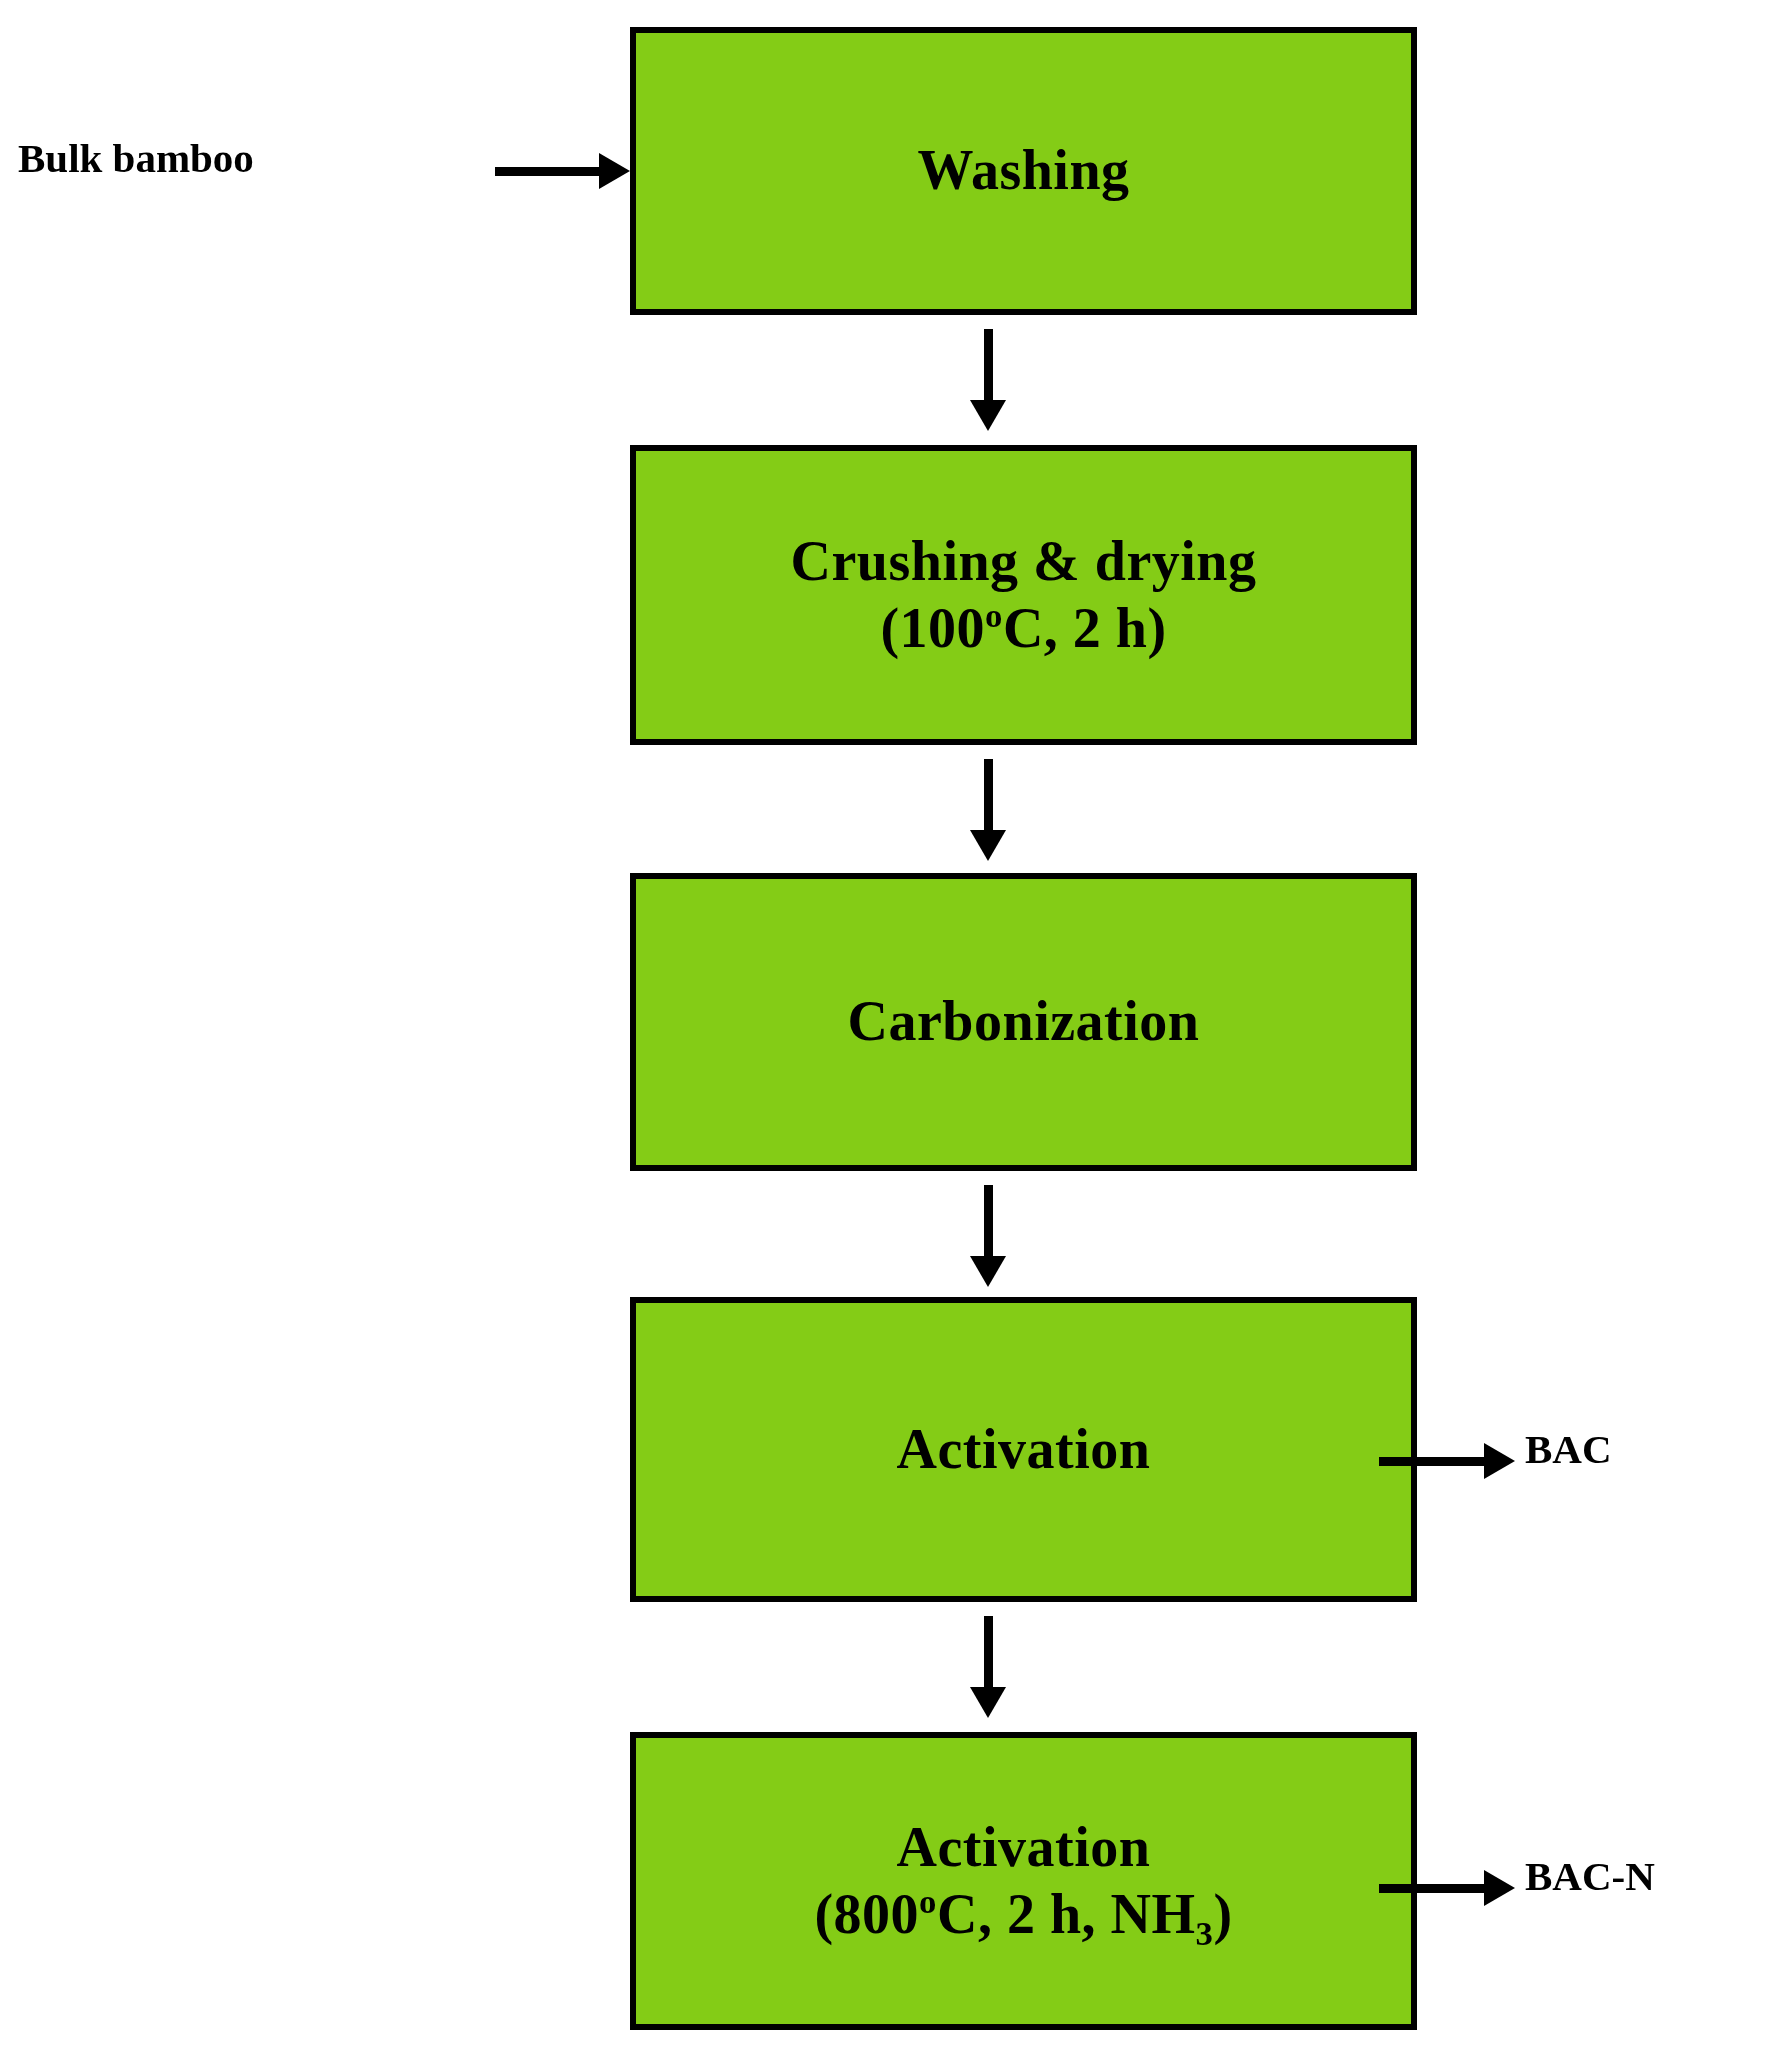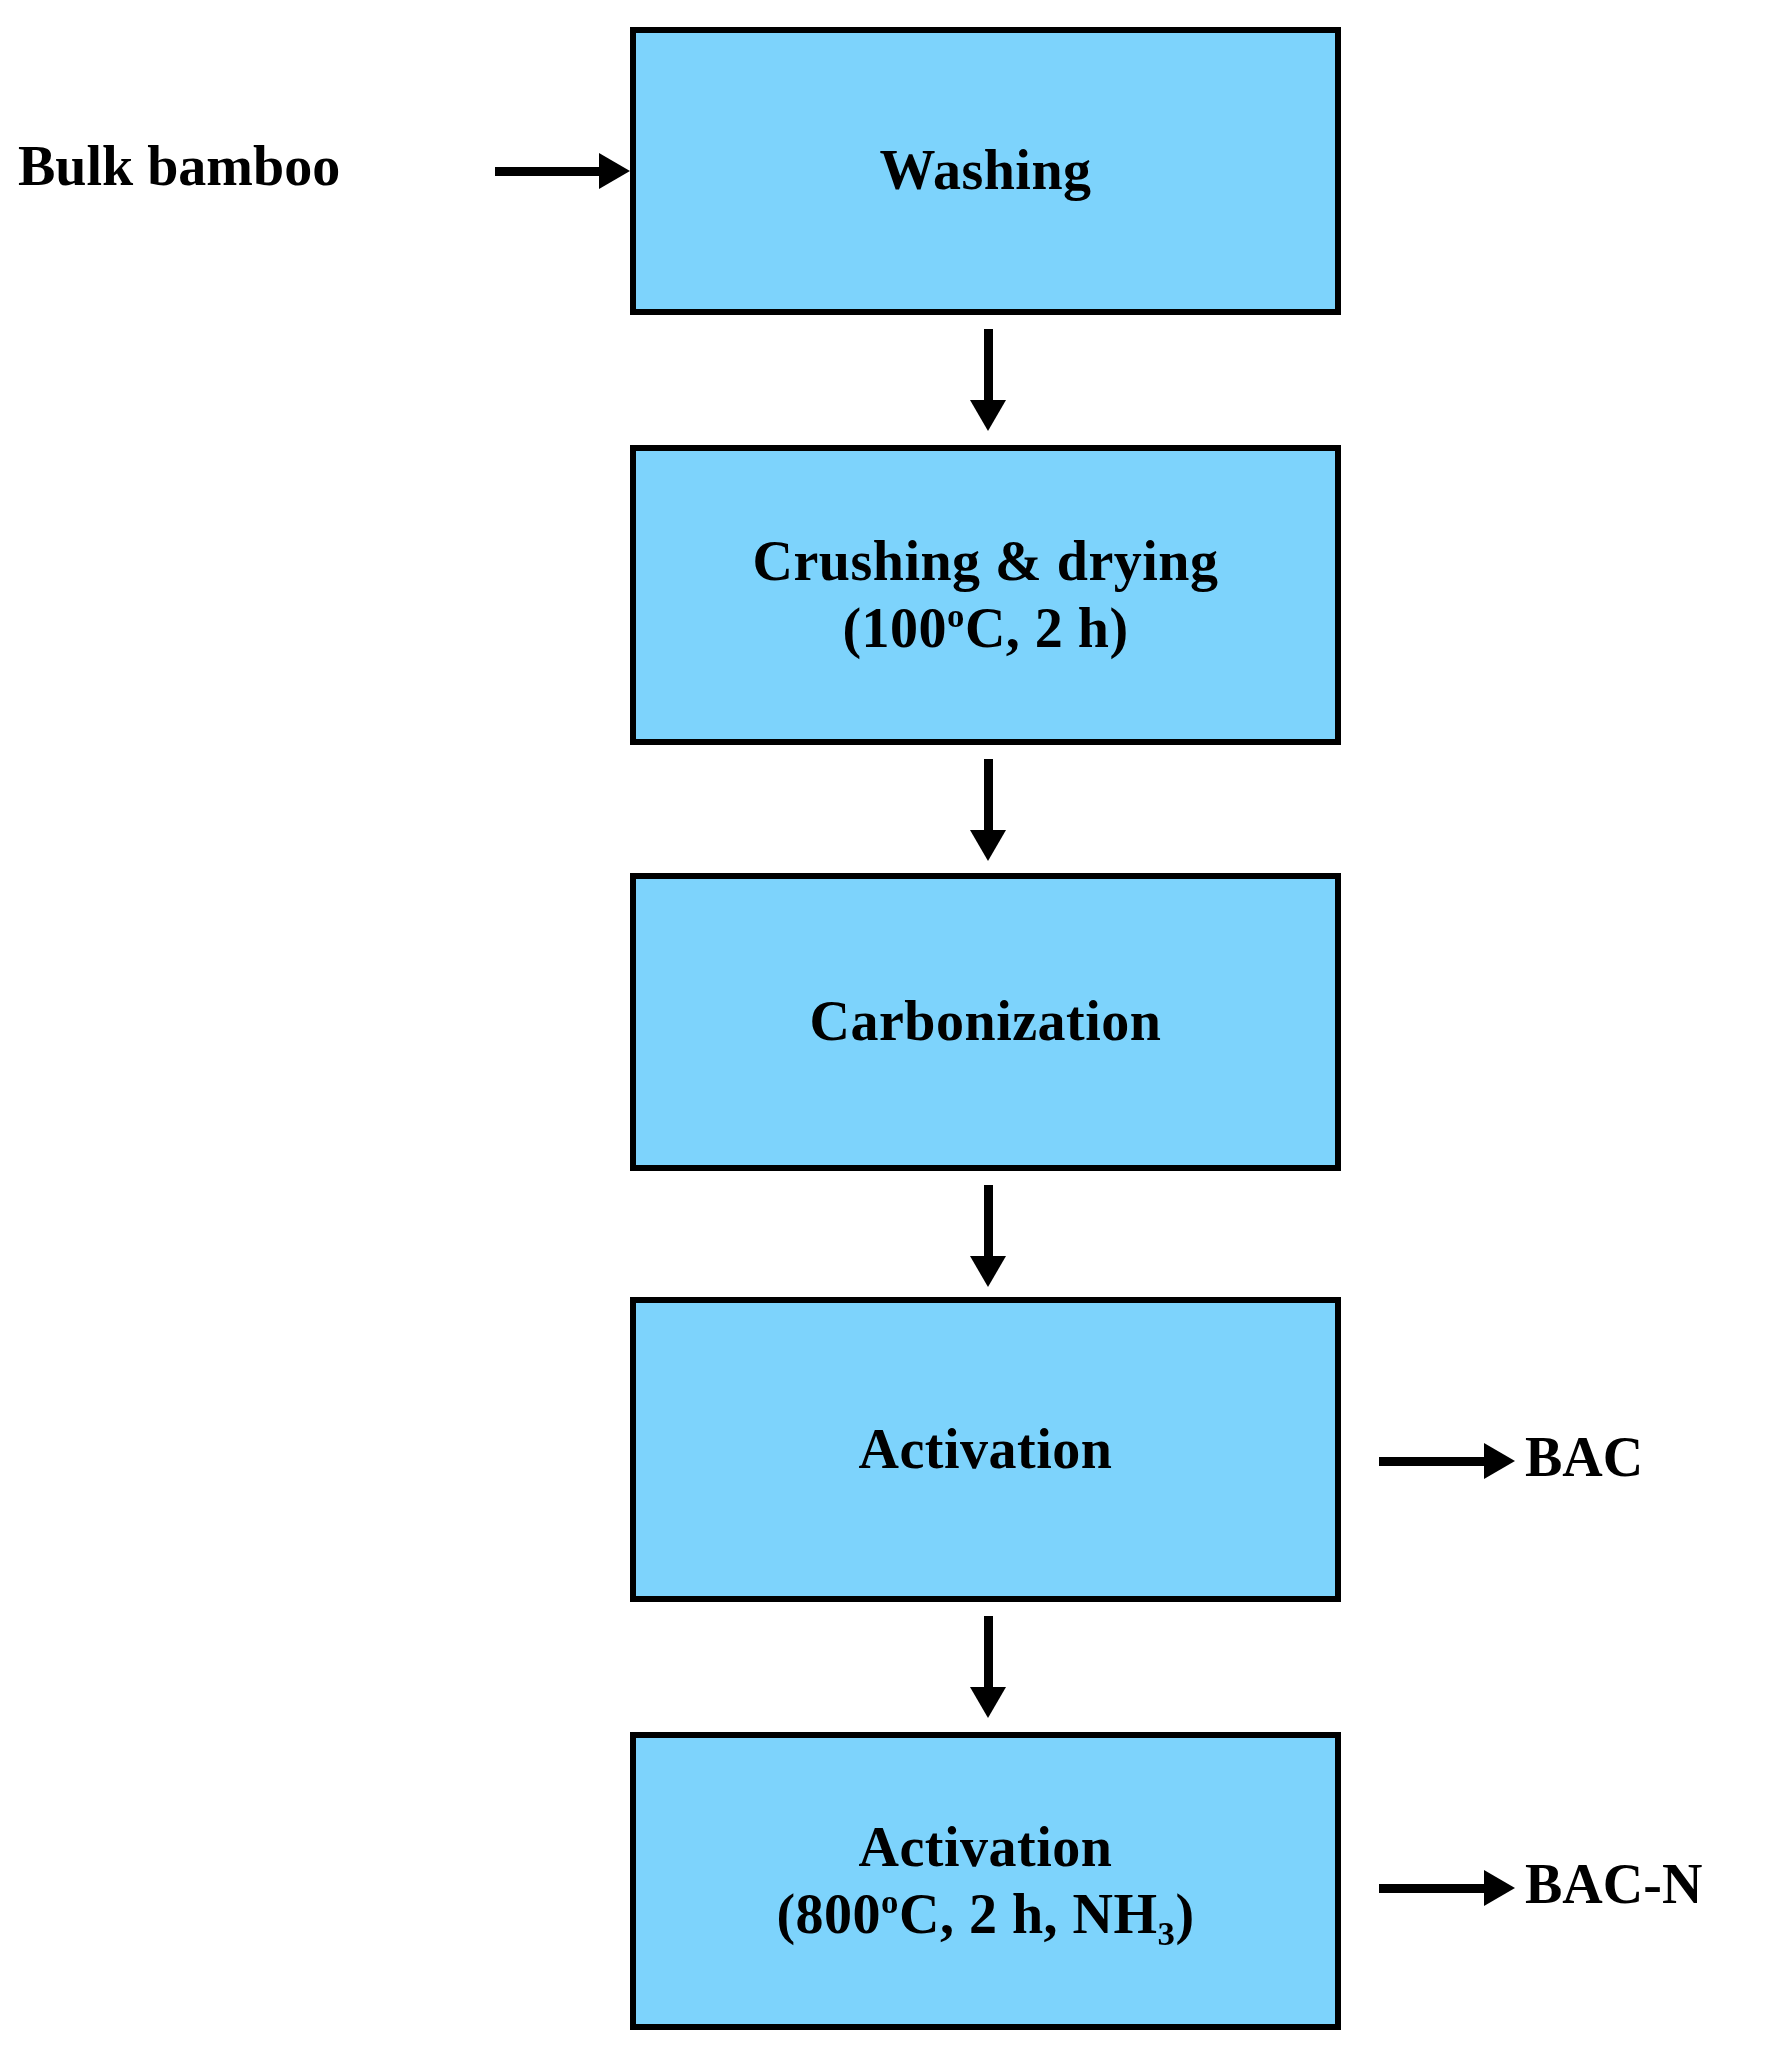--- a/index.html
+++ b/index.html
@@ -13,44 +13,44 @@
     height: 2064px;
     background: #ffffff;
     font-family: "Liberation Serif", "DejaVu Serif", serif;
     overflow: hidden;
   }
 
   
   .proc-box {
     position: absolute;
     left: 630px;
-    width: 711px;
+    width: 787px;
     box-sizing: border-box;
     border: 6.4px solid #000000;
-    background: #7dd3fc;
+    background: #84cc16;
     display: flex;
     flex-direction: column;
     align-items: center;
     justify-content: center;
     text-align: center;
   }
   .proc-line {
     font-weight: bold;
     font-size: 56px;
     line-height: 1.20;
     color: #000000;
     letter-spacing: 0.5px;
     white-space: nowrap;
   }
 
   
   .label-text {
     position: absolute;
     font-weight: bold;
-    font-size: 56px;
+    font-size: 41px;
     line-height: 1;
     color: #000000;
     white-space: nowrap;
   }
 
   
   .arrow-h {
     position: absolute;
     height: 0;
   }

